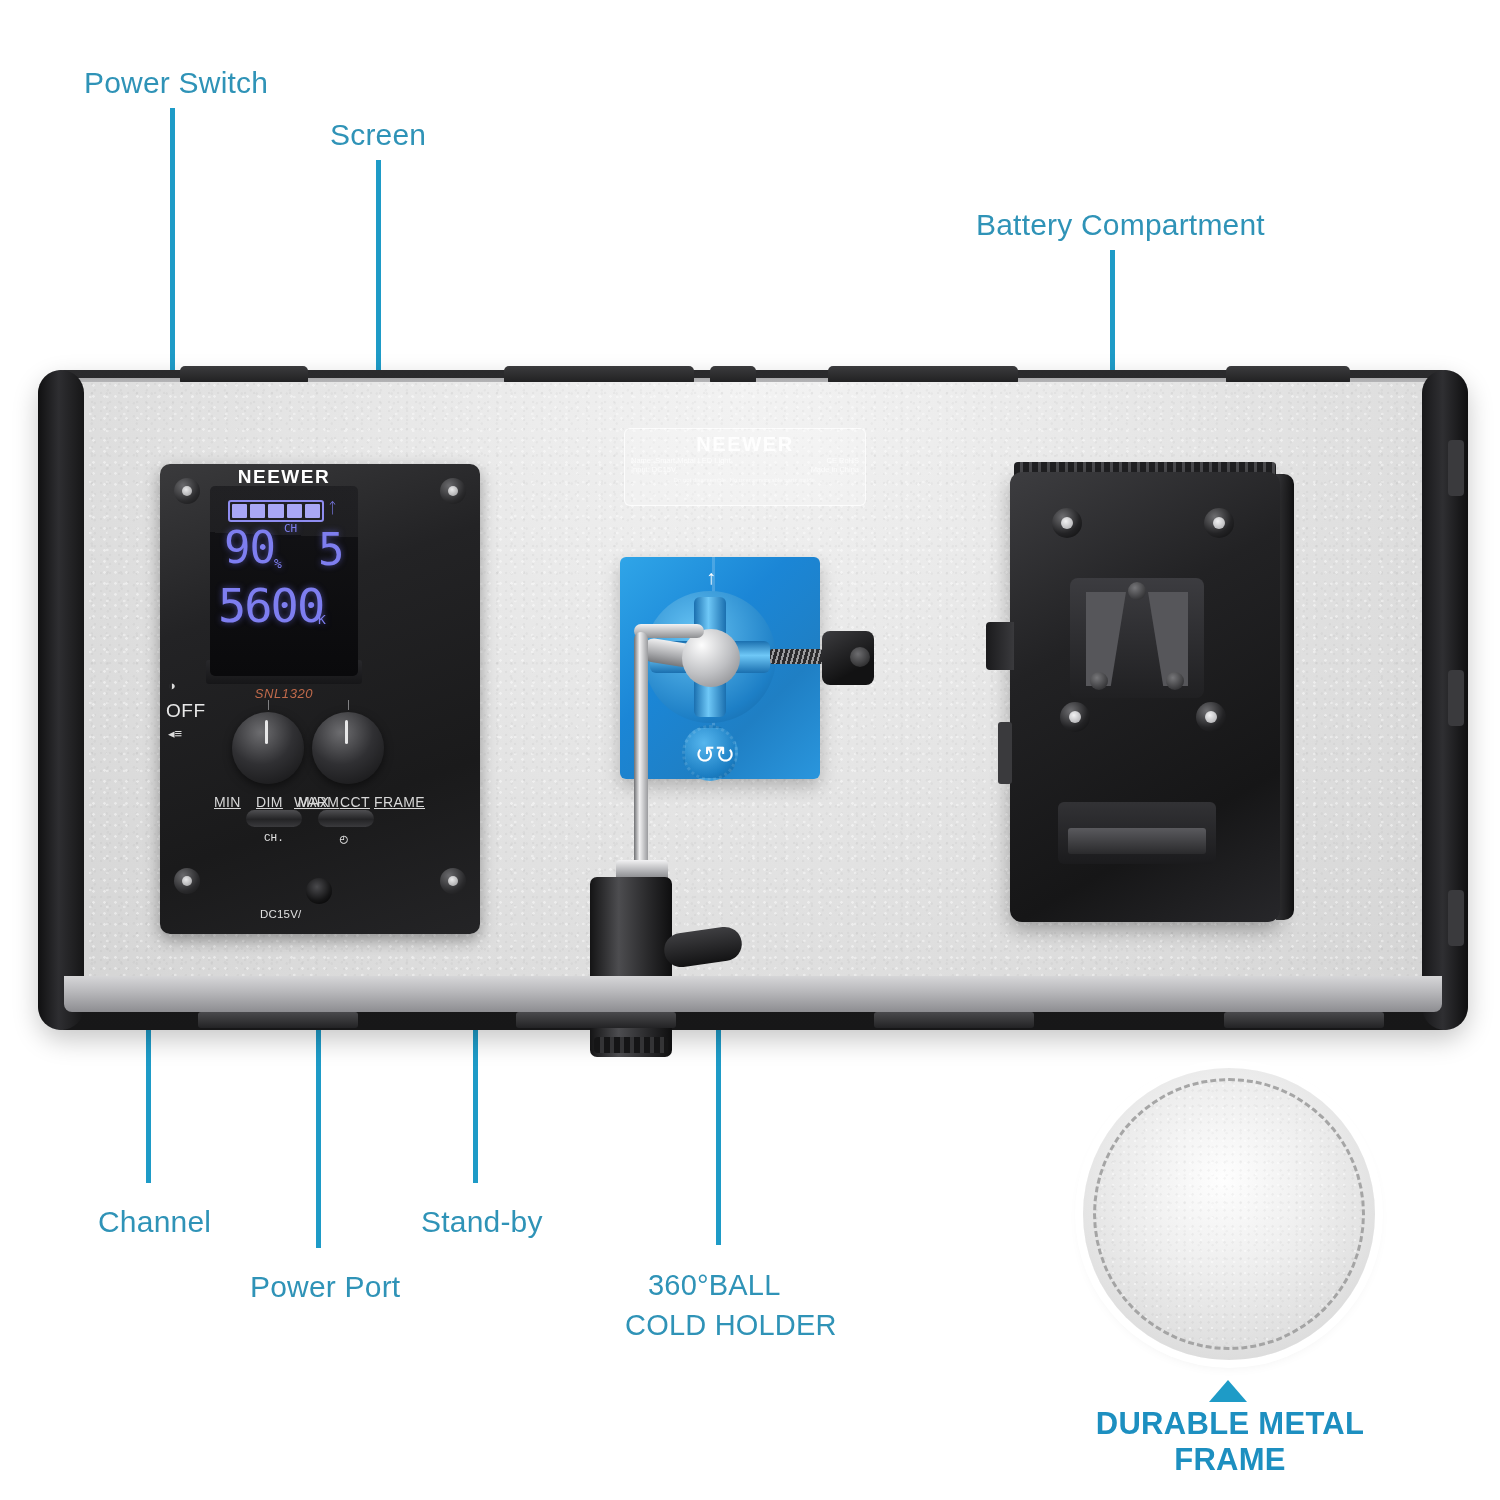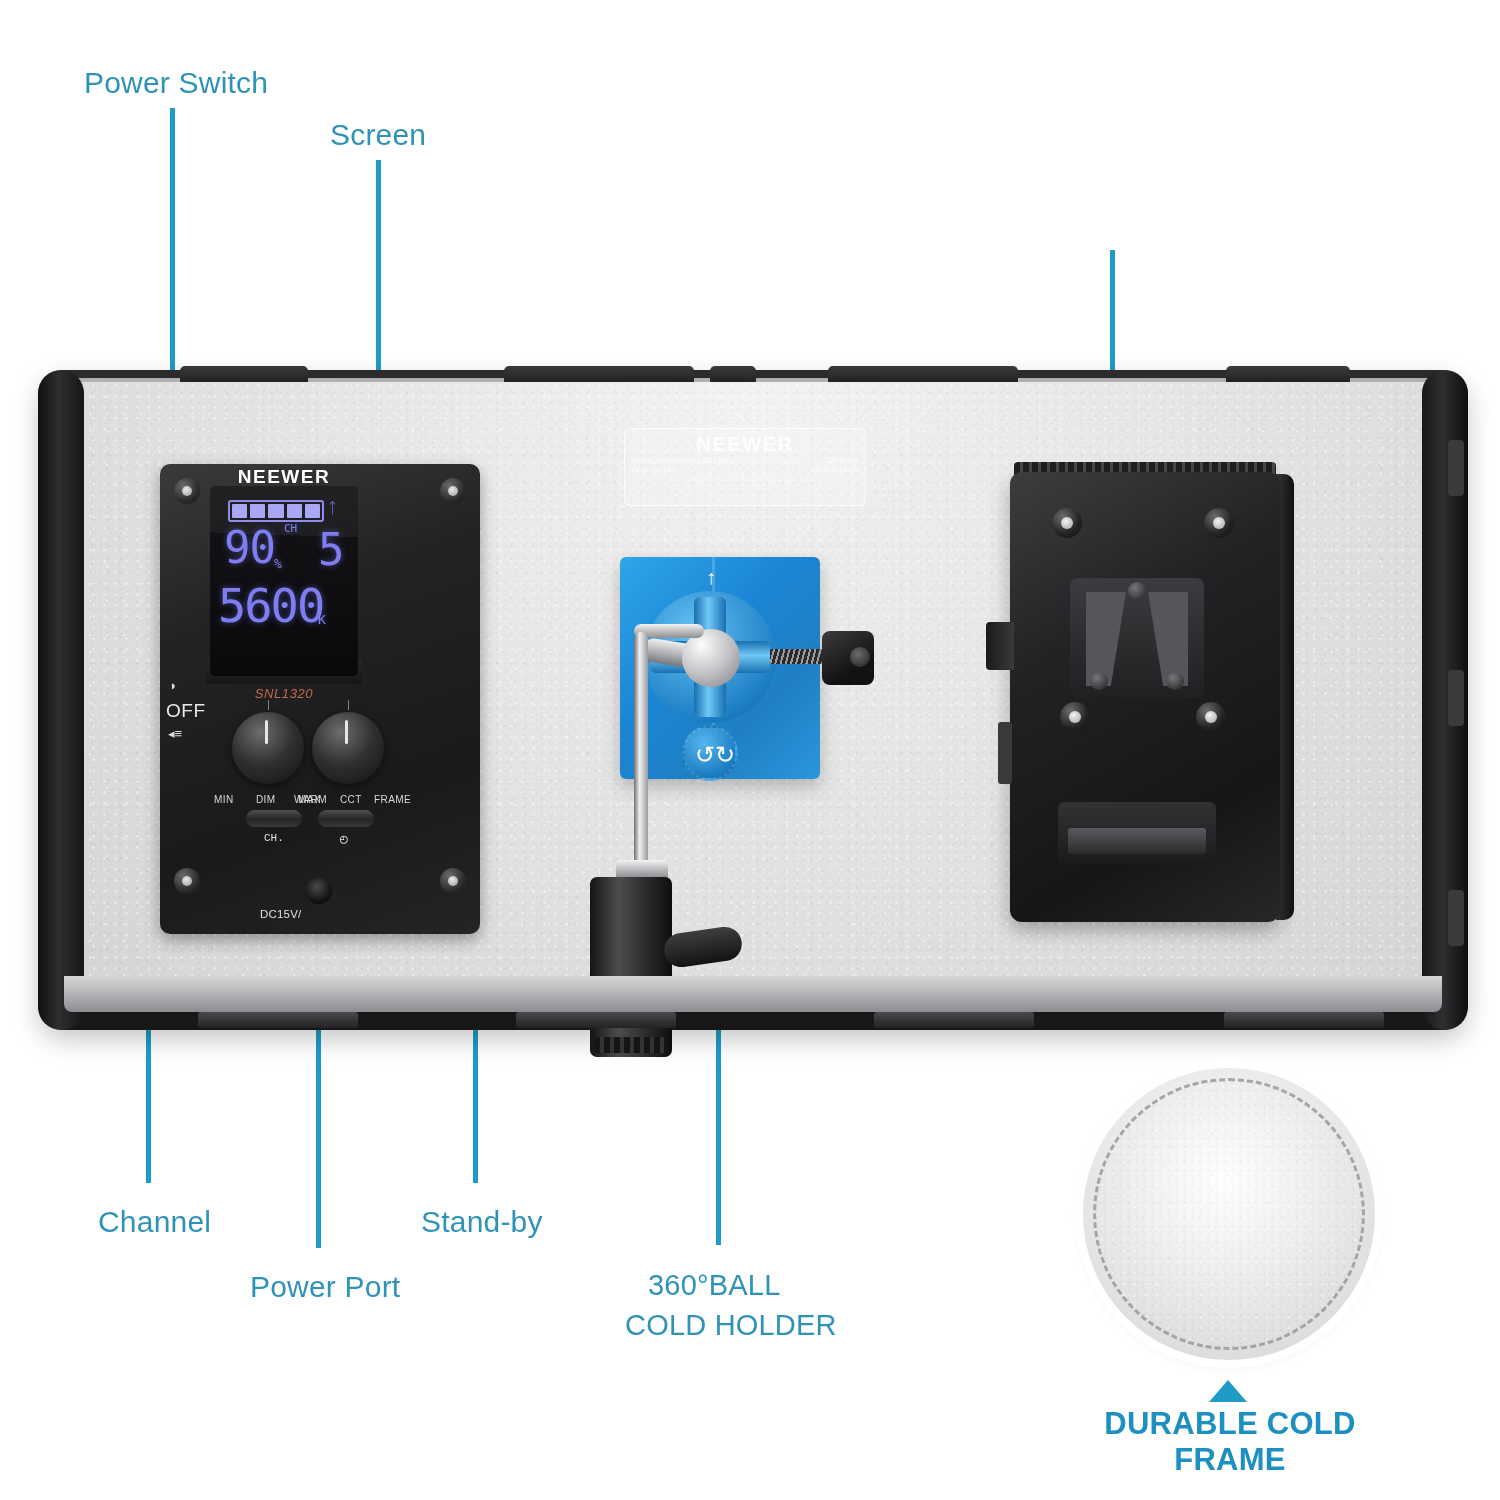--- a/index.html
+++ b/index.html
@@ -101,21 +101,21 @@
 
   .knob{position:absolute;width:72px;height:72px;border-radius:50%;
      background:radial-gradient(circle at 40% 28%,#6d6d70,#303033 48%,#111112 100%);
      box-shadow:0 3px 8px rgba(0,0,0,.5);}
   .knob:after{content:"";position:absolute;left:33px;top:8px;width:3px;height:24px;border-radius:2px;
      background:#e7e7e8;transform-origin:50% 28px;}
   .knob-ring{position:absolute;width:96px;height:96px;border-radius:50%;
      background:conic-gradient(from 0deg,#9a9a9c 0 1deg,transparent 1deg 9deg);
      -webkit-mask:radial-gradient(circle,transparent 0 38px,#000 38px 48px);
              mask:radial-gradient(circle,transparent 0 38px,#000 38px 48px);opacity:.8;}
-  .knob-lbl{position:absolute;color:#d8d8d8;font-size:10px;letter-spacing:.4px;}
+  .knob-lbl{position:absolute;color:#d8d8d8;font-size:14px;letter-spacing:.4px;text-decoration:underline;}
 
   .pill{position:absolute;width:56px;height:17px;border-radius:9px;
      background:linear-gradient(180deg,#4f4f52,#242426 55%,#3a3a3d);}
   .pill-lbl{position:absolute;color:#e0e0e0;font-size:11px;font-family:Liberation Mono, monospace;}
 
   .dcport{position:absolute;left:146px;top:414px;width:26px;height:26px;border-radius:50%;
      background:radial-gradient(circle at 42% 34%,#4a4a4d,#151516 60%,#000);}
   .dclbl{position:absolute;left:100px;top:444px;color:#e0e0e0;font-size:11.5px;letter-spacing:.2px;}
 
   
@@ -203,20 +203,21 @@
   .frame-cap{position:absolute;left:1050px;top:1406px;width:360px;text-align:center;
      color:#1d8fc0;font-size:31px;font-weight:700;letter-spacing:.3px;}
 </style>
 </head>
 <body>
 
 <div class="stage">
 
   <div class="anno" style="left:84px;top:66px;">Power Switch</div>
   <div class="anno" style="left:330px;top:118px;">Screen</div>
+  <div class="anno" style="left:976px;top:208px;">Battery Compartment</div>
   <div class="anno" style="left:98px;top:1205px;">Channel</div>
   <div class="anno" style="left:250px;top:1270px;">Power Port</div>
   <div class="anno" style="left:421px;top:1205px;">Stand-by</div>
   <div class="anno caps" style="left:648px;top:1265px;">360°BALL</div>
   <div class="anno caps" style="left:625px;top:1305px;">COLD HOLDER</div>
 
   <div class="lead v" style="left:170px;top:108px;height:697px;"></div>
   <div class="dot" style="left:165px;top:698px;"></div>
 
   <div class="lead v" style="left:376px;top:160px;height:418px;"></div>
@@ -374,15 +375,15 @@
     <div class="clip lower" style="left:160px;top:660px;width:160px;"></div>
     <div class="clip lower" style="left:478px;top:660px;width:160px;"></div>
     <div class="clip lower" style="left:836px;top:660px;width:160px;"></div>
     <div class="clip lower" style="left:1186px;top:660px;width:160px;"></div>
   </div>
 
   <div class="circle">
     <div class="grain"></div>
   </div>
   <div class="tri"></div>
-  <div class="frame-cap">DURABLE COLD FRAME</div>
+  <div class="frame-cap">DURABLE METAL FRAME</div>
 
 </div>
 
 </body></html>

